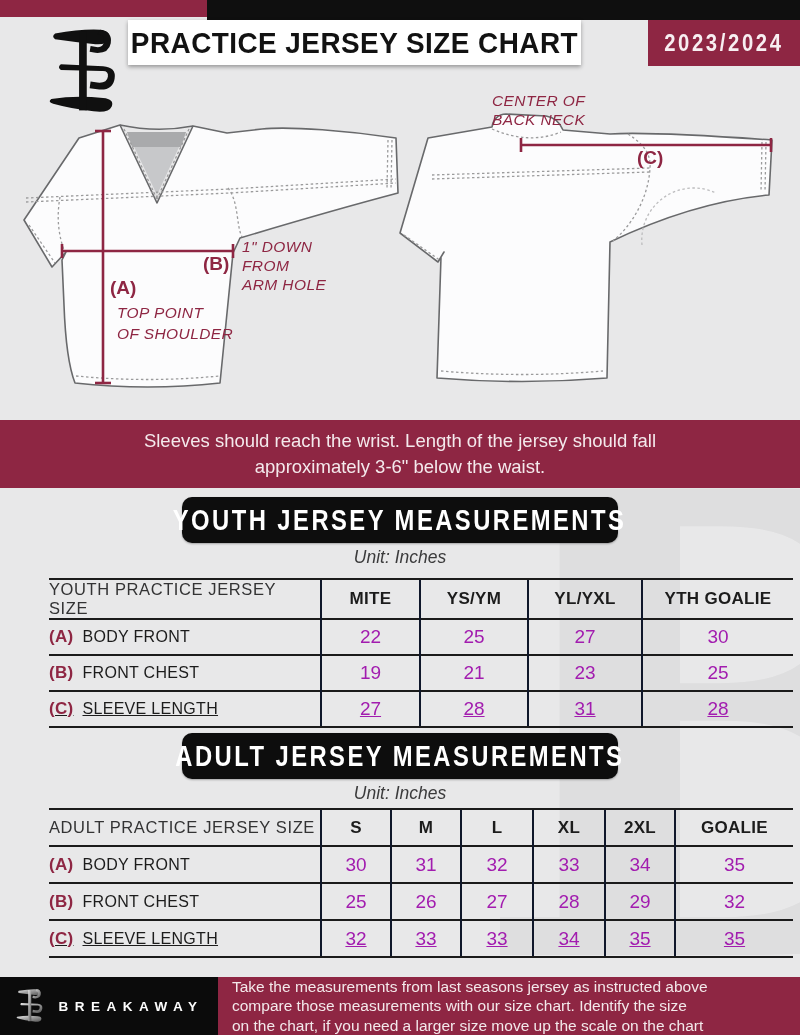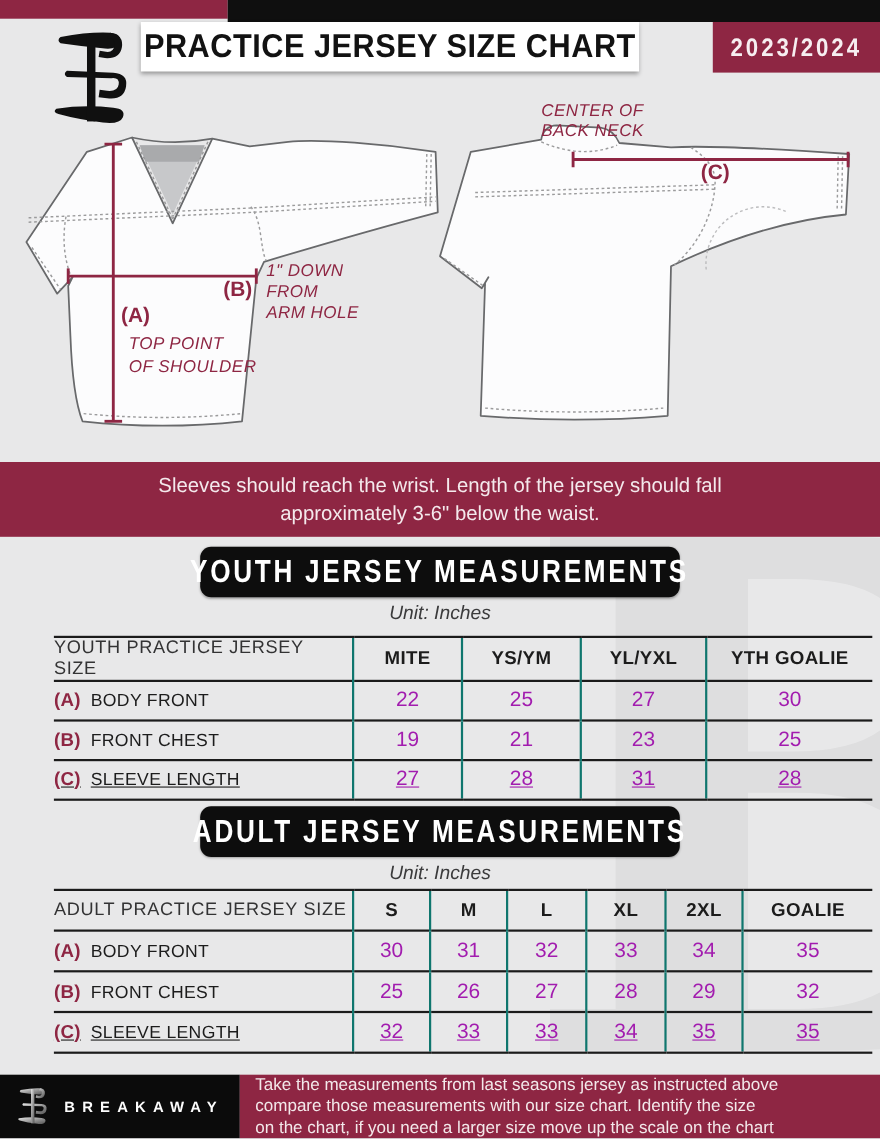--- a/index.html
+++ b/index.html
@@ -45,21 +45,21 @@
   .unit{width:800px;text-align:center;font-style:italic;font-size:17.5px;color:#3b3b3c;}
   #youth-unit{left:0;top:547px;}
   #adult-unit{left:0;top:783px;}
 
   
   table.size{border-collapse:collapse;table-layout:fixed;}
   #youth-table{left:49px;top:578px;}
   #adult-table{left:49px;top:808px;}
   table.size td,table.size th{padding:0;border-top:2px solid #1b1b1b;vertical-align:middle;}
   table.size tr:last-child td{border-bottom:2px solid #1b1b1b;text-decoration:underline;}
-  table.size td.val,table.size th.val{border-left:2px solid #0f766e;text-align:center;}
+  table.size td.val,table.size th.val{border-left:2px solid #0f172a;text-align:center;}
   table.size tr{height:36px;}
   #adult-table tr{height:37px;}
   th.sizelbl{font-weight:normal;font-size:16.5px;color:#333334;letter-spacing:.6px;text-align:left;padding-left:38px;}
   th.val{font-size:17px;font-weight:bold;color:#1c1c1c;letter-spacing:.3px;}
   td.lbl{text-align:left;padding-left:38px;font-size:16px;color:#1c1c1c;letter-spacing:.3px;}
   td.lbl .tag{color:#8e2643;font-weight:bold;font-size:17px;margin-right:9px;}
   td.val{font-size:19px;color:#a21caf;}
 
   
   #watermark{left:470px;top:430px;width:600px;height:620px;font-family:"DejaVu Serif",serif;

